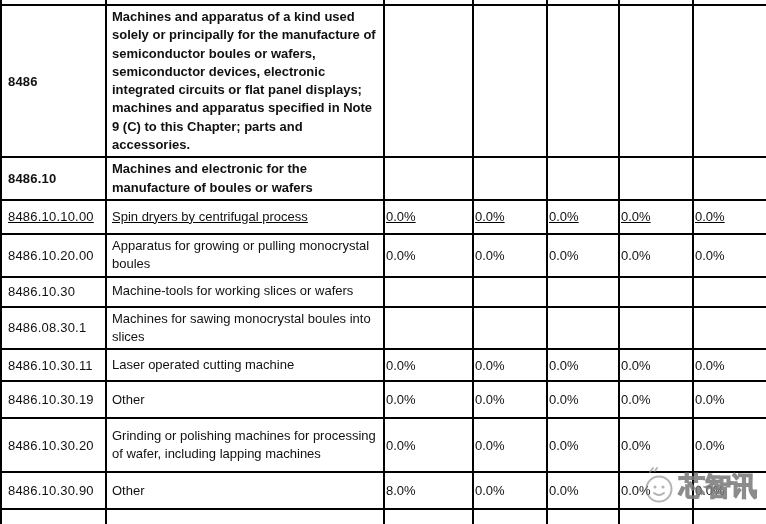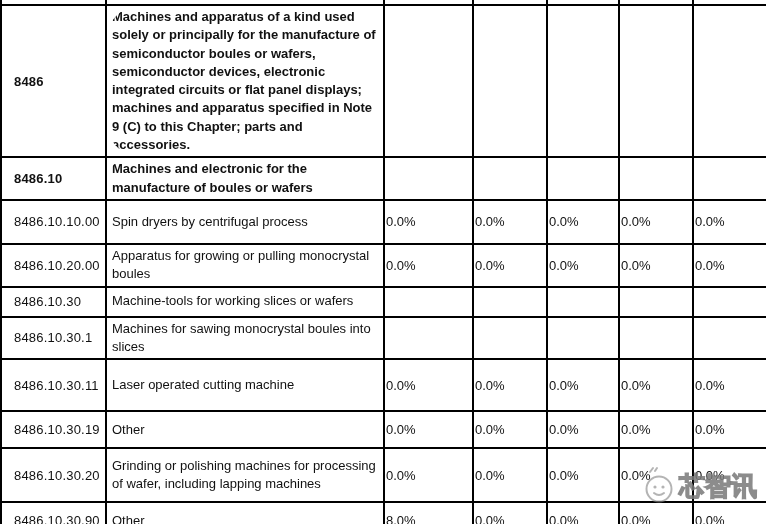--- a/index.html
+++ b/index.html
@@ -18,32 +18,32 @@
   }
   table.tariff td {
     border: 2px solid #000000;
     font-size: 13px;
     color: #111111;
     vertical-align: middle;
     overflow: hidden;
     background: #ffffff;
   }
   td.code {
-    padding: 1px 2px 1px 12px;
+    padding: 1px 2px 1px 6px;
     letter-spacing: 0.2px;
   }
   td.desc {
     padding: 2px 2px 2px 5px;
     line-height: 18.3px;
   }
   td.rate {
     text-align: left;
     font-size: 13.5px;
   }
-  tr.hdr td { font-weight: bold; border-radius: 31px; }
+  tr.hdr td { font-weight: bold; }
   tr.partial-top td { border-top: none; }
   tr.partial-top { height: 2px; }
   tr.partial-bottom { height: 40px; }
   tr.partial-bottom td { border-bottom: none; }
 
   .watermark {
     position: absolute;
     left: 642px;
     top: 466px;
     display: flex;
@@ -100,21 +100,21 @@
         </tr>
         <tr class="hdr" style="height: 40px;">
           <td class="code">8486.10</td>
           <td class="desc">Machines and electronic for the manufacture of boules or wafers</td>
           <td class="rate"></td>
           <td class="rate"></td>
           <td class="rate"></td>
           <td class="rate"></td>
           <td class="rate"></td>
         </tr>
-        <tr style="height: 44px;">
+        <tr style="height: 34px; text-decoration: underline;">
           <td class="code">8486.10.10.00</td>
           <td class="desc">Spin dryers by centrifugal process</td>
           <td class="rate">0.0%</td>
           <td class="rate">0.0%</td>
           <td class="rate">0.0%</td>
           <td class="rate">0.0%</td>
           <td class="rate">0.0%</td>
         </tr>
         <tr style="height: 42px;">
           <td class="code">8486.10.20.00</td>
@@ -128,29 +128,29 @@
         <tr style="height: 30px;">
           <td class="code">8486.10.30</td>
           <td class="desc">Machine-tools for working slices or wafers</td>
           <td class="rate"></td>
           <td class="rate"></td>
           <td class="rate"></td>
           <td class="rate"></td>
           <td class="rate"></td>
         </tr>
         <tr style="height: 40px;">
-          <td class="code">8486.10.30.1</td>
+          <td class="code">8486.08.30.1</td>
           <td class="desc">Machines for sawing monocrystal boules into slices</td>
           <td class="rate"></td>
           <td class="rate"></td>
           <td class="rate"></td>
           <td class="rate"></td>
           <td class="rate"></td>
         </tr>
-        <tr style="height: 52px;">
+        <tr style="height: 32px;">
           <td class="code">8486.10.30.11</td>
           <td class="desc">Laser operated cutting machine</td>
           <td class="rate">0.0%</td>
           <td class="rate">0.0%</td>
           <td class="rate">0.0%</td>
           <td class="rate">0.0%</td>
           <td class="rate">0.0%</td>
         </tr>
         <tr style="height: 37px; margin-left: 24px;">
           <td class="code">8486.10.30.19</td>

